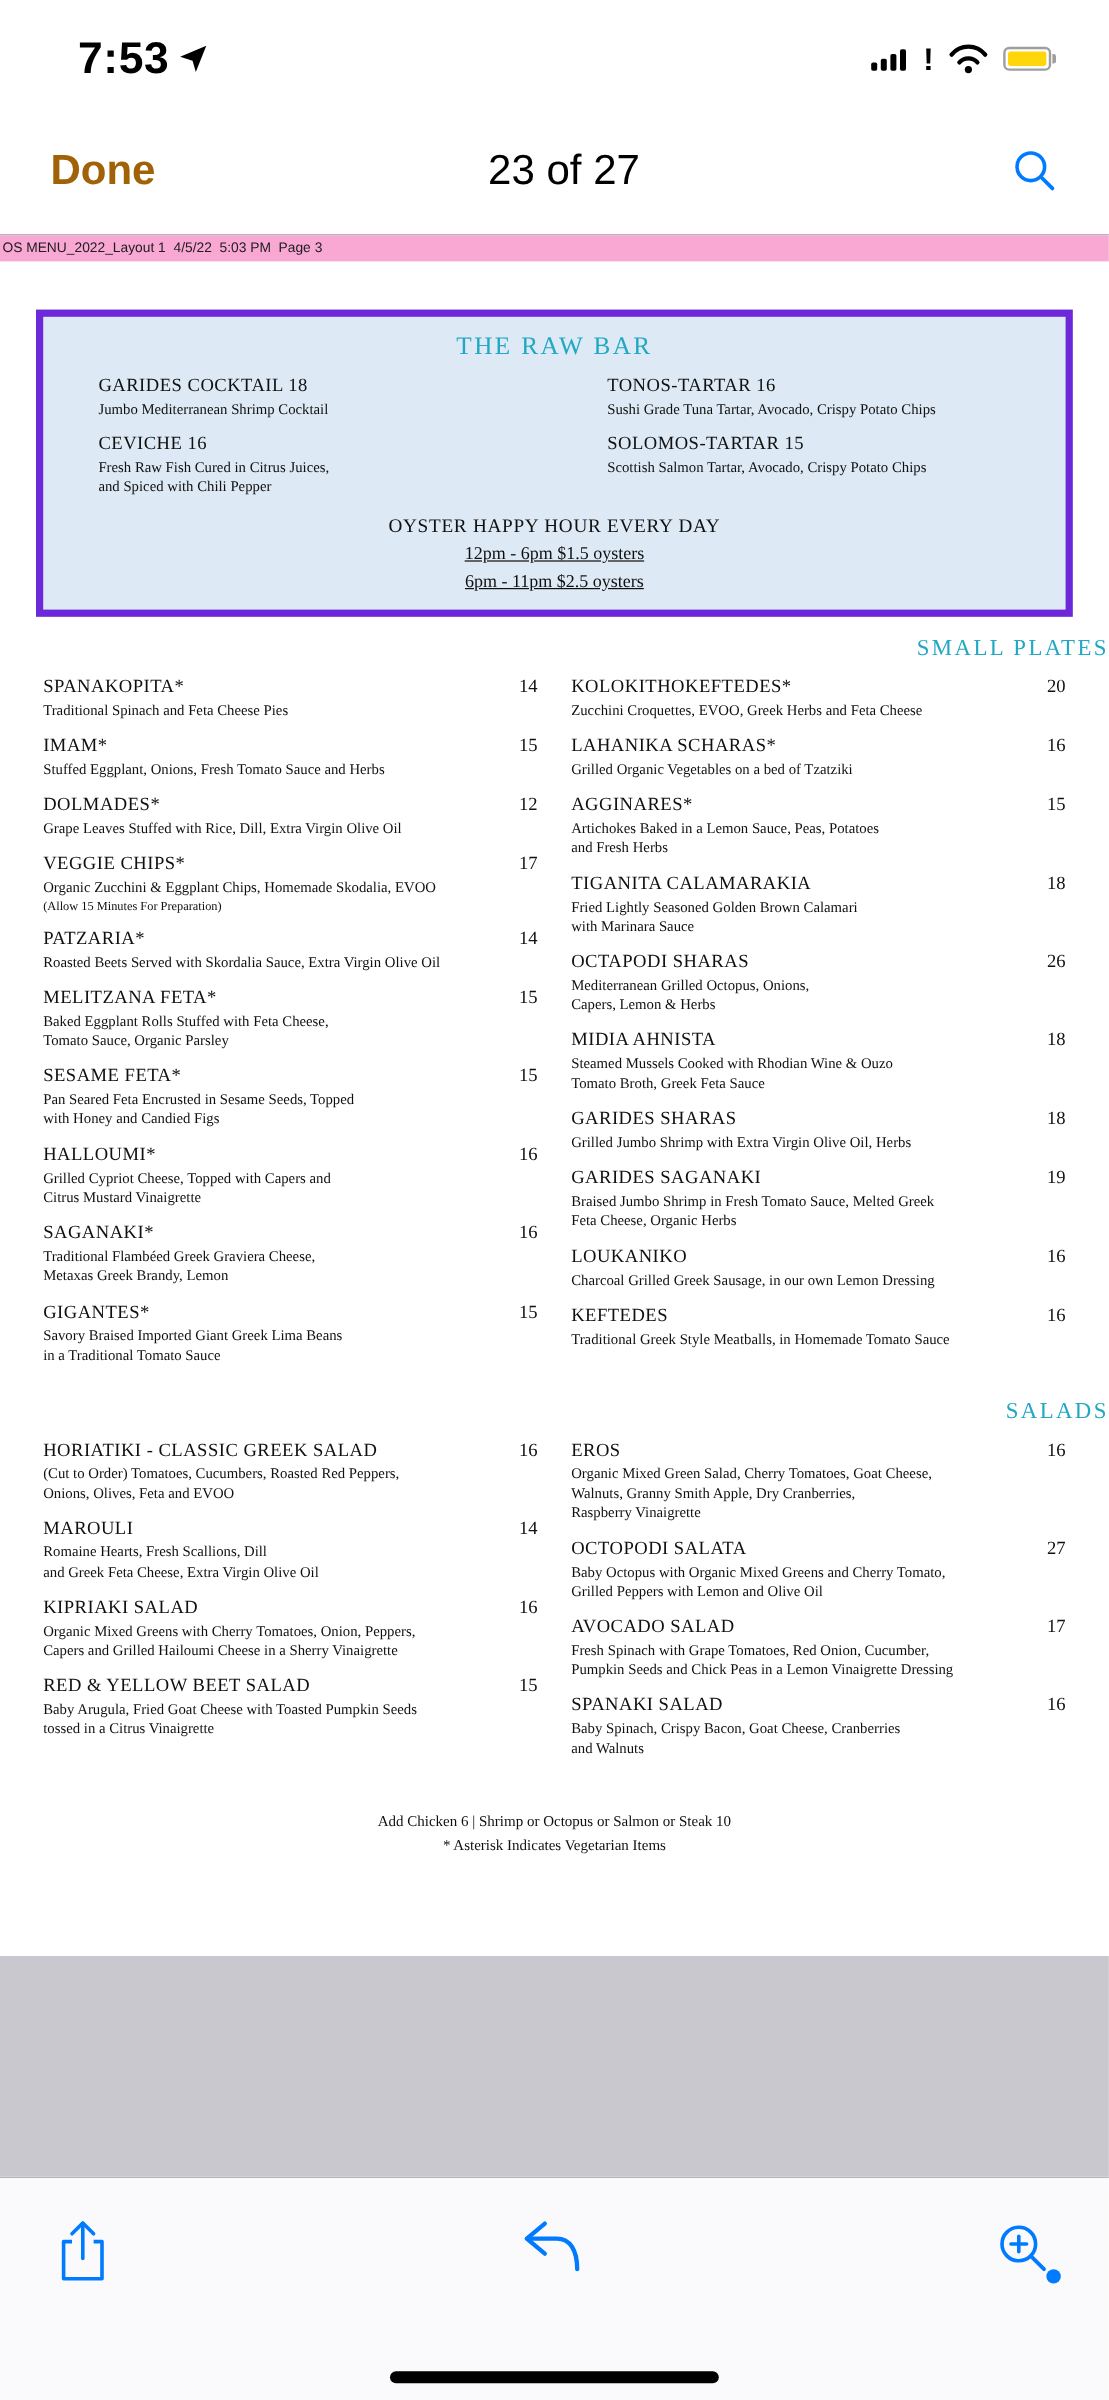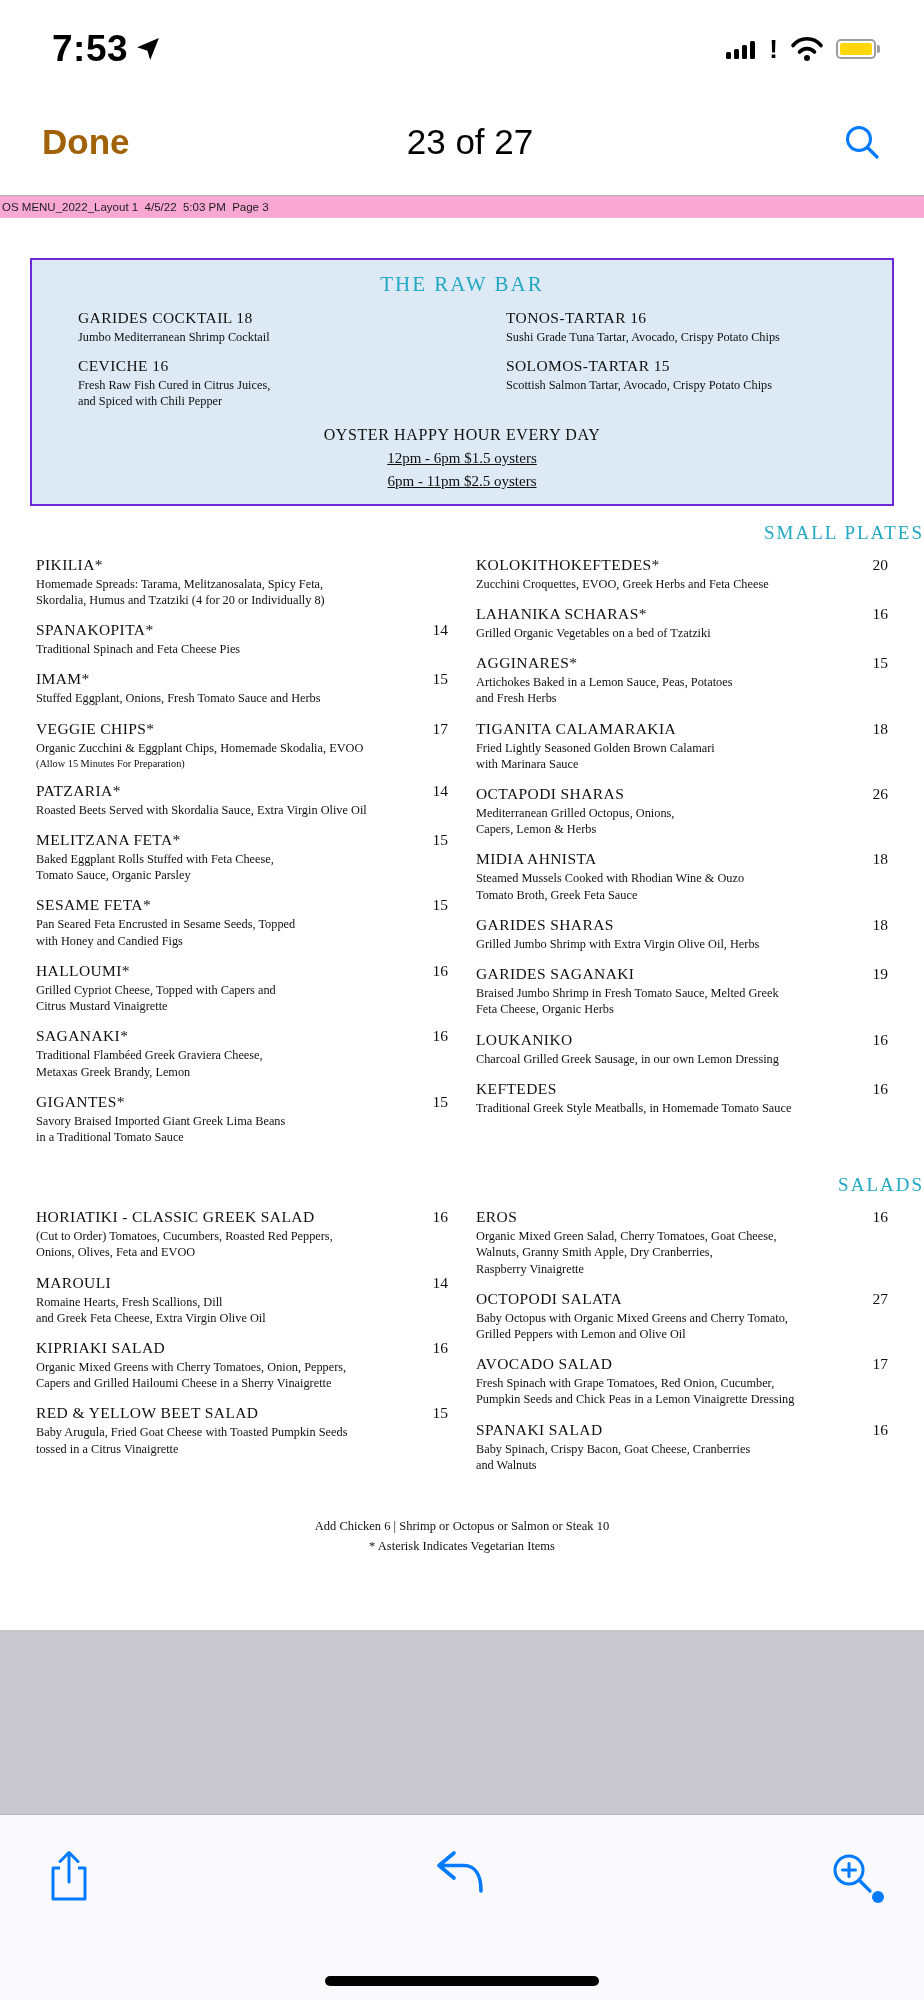--- a/index.html
+++ b/index.html
@@ -8,21 +8,21 @@
     width: 924px; height: 2000px;
     position: relative;
     background: #ffffff;
     font-family: "Liberation Sans", sans-serif;
     color: #000;
     overflow: hidden;
   }
 
   
   .status-bar {
-    position: absolute; top:0; left:0; right:0; height: 88px;
+    position: absolute; top:0; left:13px; right:0; height: 88px;
     background:#fff;
     display:flex; align-items:center; justify-content:space-between;
     padding: 10px 44px 0 52px;
   }
   .time-wrap { display:flex; align-items:center; gap:8px; }
   .time { font-size:37px; font-weight:700; letter-spacing:.5px; }
   .right-icons { display:flex; align-items:center; gap:12px; }
   .cell-bars { display:flex; align-items:flex-end; gap:3px; height:20px; }
   .cell-bars i { display:block; width:5px; background:#000; border-radius:1.5px; }
   .cell-bars i:nth-child(1){height:7px;} .cell-bars i:nth-child(2){height:10px;}
@@ -59,21 +59,21 @@
   
   .pdf-page {
     position:absolute; top:218px; left:0; right:0; height:1412px;
     background:#fff;
     font-family:"Liberation Serif", serif;
     color:#101010;
     padding-top:40px;
   }
 
   .rawbar {
-    margin:0 30px; background:#dde9f4; border:2px solid #6d28d9;
+    margin:0 30px; background:#dde9f4; border:6px solid #6d28d9;
     padding:8px 14px 14px;
   }
   .rawbar-title { text-align:center; color:#22a8c2; font-size:21px; letter-spacing:2px; margin:4px 0 12px; }
   .rawbar-cols { display:flex; }
   .rawbar-col { flex:1; }
   .rawbar-col.left  { padding-left:32px; padding-right:10px; }
   .rawbar-col.right { padding-left:50px; padding-right:4px; }
   .rawbar .mi { margin-bottom:12px; }
   .happy { text-align:center; margin-top:4px; }
   .happy-title { font-size:16px; letter-spacing:.6px; }
@@ -205,38 +205,38 @@
       <div class="happy-line">12pm - 6pm $1.5 oysters</div>
       <div class="happy-line">6pm - 11pm $2.5 oysters</div>
     </div>
   </div>
 
   <div class="section-title">SMALL PLATES</div>
   <div class="cols">
     <div class="col">
         <div class="mi">
           <div class="mi-row">
-            <span class="mi-name">PIKILIA*</span>
-          </div>
-          <div class="mi-desc">Homemade Spreads: Tarama, Melitzanosalata, Spicy Feta,
-Skordalia, Humus and Tzatziki (4 for 20 or Individually 8)</div>
-        </div>
-        <div class="mi">
-          <div class="mi-row">
             <span class="mi-name">SPANAKOPITA*</span>
             <span class="mi-price">14</span>
           </div>
           <div class="mi-desc">Traditional Spinach and Feta Cheese Pies</div>
         </div>
         <div class="mi">
           <div class="mi-row">
             <span class="mi-name">IMAM*</span>
             <span class="mi-price">15</span>
           </div>
           <div class="mi-desc">Stuffed Eggplant, Onions, Fresh Tomato Sauce and Herbs</div>
+        </div>
+        <div class="mi">
+          <div class="mi-row">
+            <span class="mi-name">DOLMADES*</span>
+            <span class="mi-price">12</span>
+          </div>
+          <div class="mi-desc">Grape Leaves Stuffed with Rice, Dill, Extra Virgin Olive Oil</div>
         </div>
         <div class="mi">
           <div class="mi-row">
             <span class="mi-name">VEGGIE CHIPS*</span>
             <span class="mi-price">17</span>
           </div>
           <div class="mi-desc">Organic Zucchini &amp; Eggplant Chips, Homemade Skodalia, EVOO</div>
           <div class="mi-note">(Allow 15 Minutes For Preparation)</div>
         </div>
         <div class="mi">

